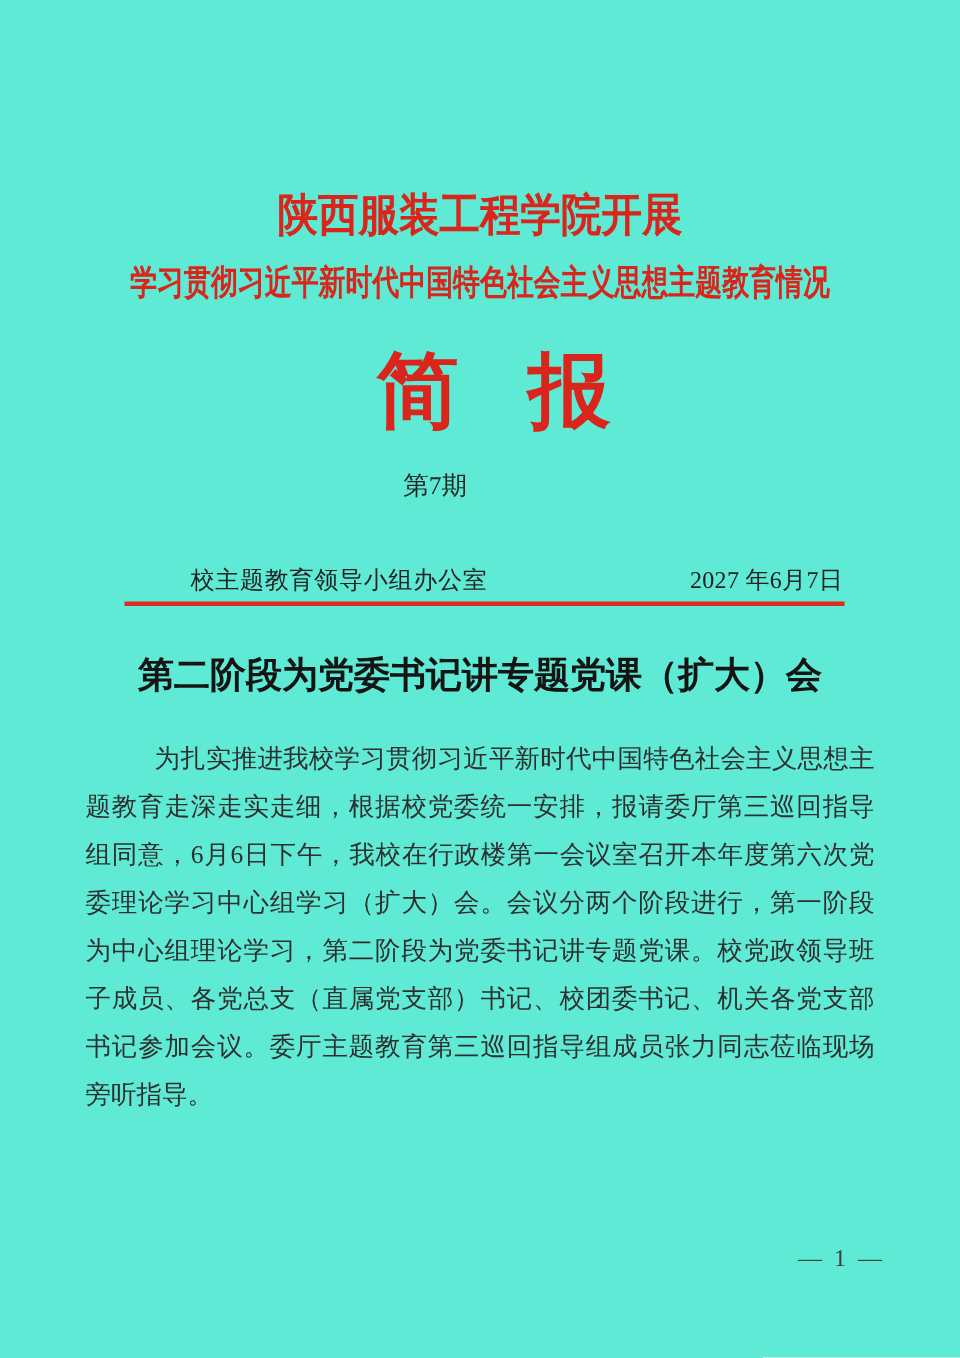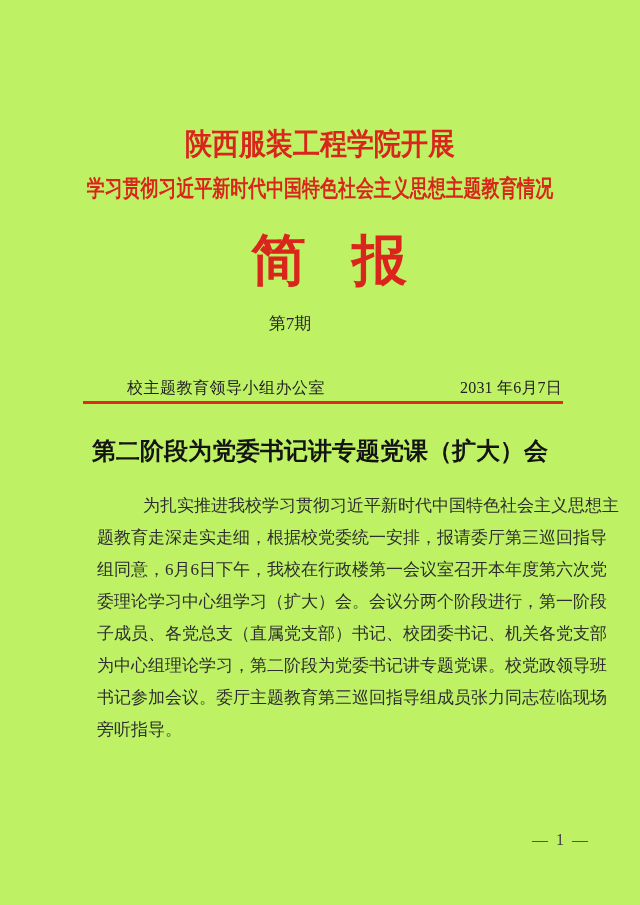--- a/index.html
+++ b/index.html
@@ -1,20 +1,20 @@
 <!DOCTYPE html>
 <html style="--title-red: #d9251c; --rule-red: #dd2b20;"><head>
 <meta charset="utf-8">
 <style>
   html, body { margin: 0; padding: 0; background: #ffffff; }
   .page {
     position: relative;
     width: 640px;
     height: 905px;
-    background: #bef264;
+    background: #5eead4;
     overflow: hidden;
     font-family: "Liberation Serif", "DejaVu Serif", serif;
     color: #2e2e2e;
   }
   
   .org-line {
     position: absolute;
     top: 126px; left: 0; width: 640px;
     text-align: center;
     color: var(--title-red, #d9251c);
@@ -102,21 +102,20 @@
     width: 526px;
     font-size: 17px;
     line-height: 32px;
     color: #2e2e2e;
   }
   .body-line {
     height: 32px;
     text-align: justify;
     text-align-last: justify;
     white-space: nowrap;
-    margin-left: 40px;
   }
   .body-line.first { padding-left: 46px; }
   .body-line.last { text-align-last: left; }
   .page-number {
     position: absolute;
     top: 830px; right: 50px;
     font-size: 16px;
     line-height: 20px;
     letter-spacing: 2px;
     color: #3d3d3d;
@@ -138,33 +137,33 @@
 
   <div class="bulletin">
     <span>简</span>
     <span>报</span>
   </div>
 
   <div class="issue-label">第7期</div>
 
   <div class="issuer-row">
     <span class="issuer-name">校主题教育领导小组办公室</span>
-    <span class="issue-date">2031 年6月7日</span>
+    <span class="issue-date">2027 年6月7日</span>
   </div>
 
   <div class="red-rule"></div>
 
   <div class="article-title">第二阶段为党委书记讲专题党课（扩大）会</div>
 
   <div class="article-body">
     <div class="body-line first">为扎实推进我校学习贯彻习近平新时代中国特色社会主义思想主</div>
     <div class="body-line">题教育走深走实走细，根据校党委统一安排，报请委厅第三巡回指导</div>
     <div class="body-line">组同意，6月6日下午，我校在行政楼第一会议室召开本年度第六次党</div>
     <div class="body-line">委理论学习中心组学习（扩大）会。会议分两个阶段进行，第一阶段</div>
+    <div class="body-line">为中心组理论学习，第二阶段为党委书记讲专题党课。校党政领导班</div>
     <div class="body-line">子成员、各党总支（直属党支部）书记、校团委书记、机关各党支部</div>
-    <div class="body-line">为中心组理论学习，第二阶段为党委书记讲专题党课。校党政领导班</div>
     <div class="body-line">书记参加会议。委厅主题教育第三巡回指导组成员张力同志莅临现场</div>
     <div class="body-line last">旁听指导。</div>
   </div>
 
   <div class="page-number">— 1 —</div>
 
 </div>
 
 </body></html>

